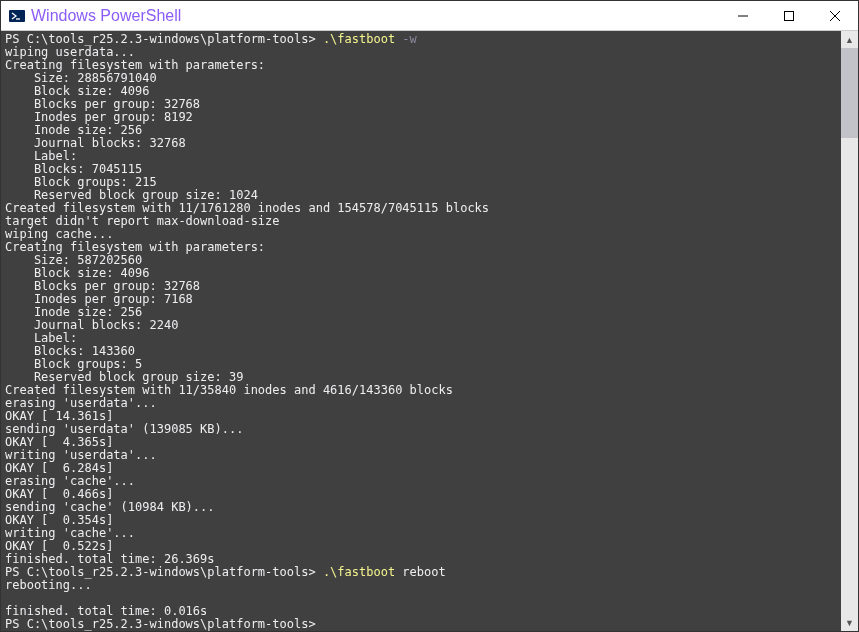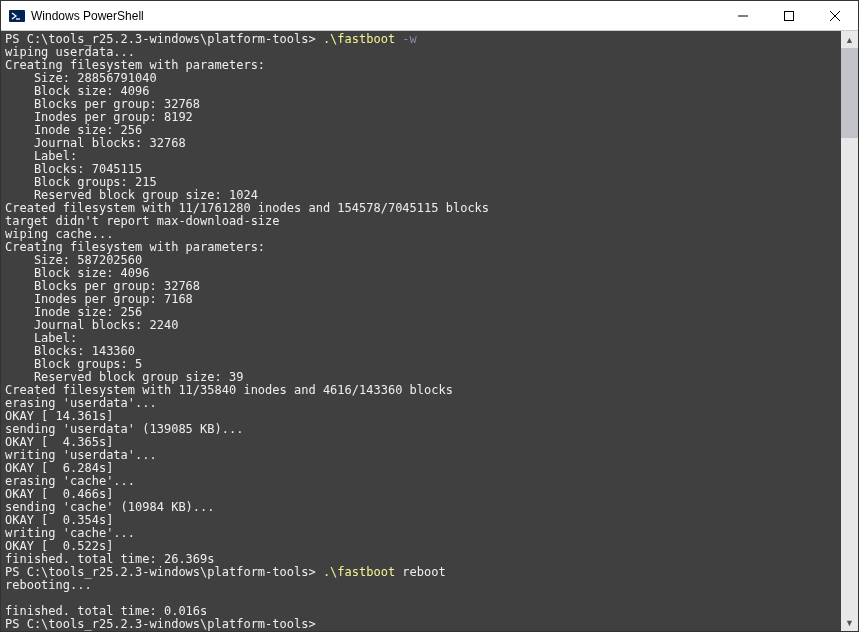--- a/index.html
+++ b/index.html
@@ -18,22 +18,22 @@
     align-items: center;
     border-bottom: 1px solid #ccc;
   }
   .titlebar .icon {
     width: 16px; height: 16px;
     margin: 0 6px 0 8px;
     display: inline-flex; align-items: center; justify-content: center;
   }
   .titlebar .title {
     flex: 0 0 auto;
-    font-size: 12px;
-    color: #000000;
+    font-size: 16px;
+    color: #8b5cf6;
   }
   .titlebar .spacer { flex: 1; }
   .win-btn {
     width: 46px; height: 30px;
     display: flex; align-items: center; justify-content: center;
     color: #000;
     font-size: 10px;
   }
   .console-wrap {
     position: relative;

